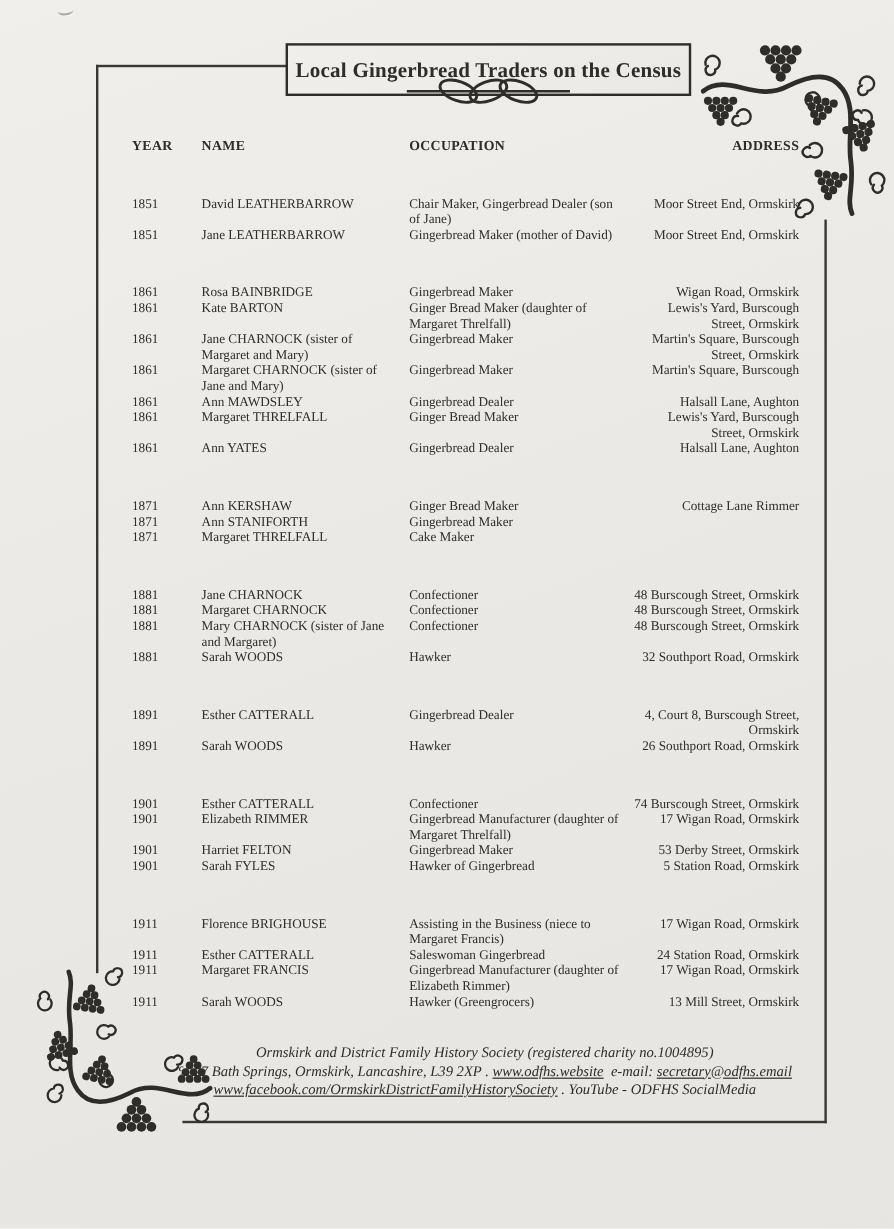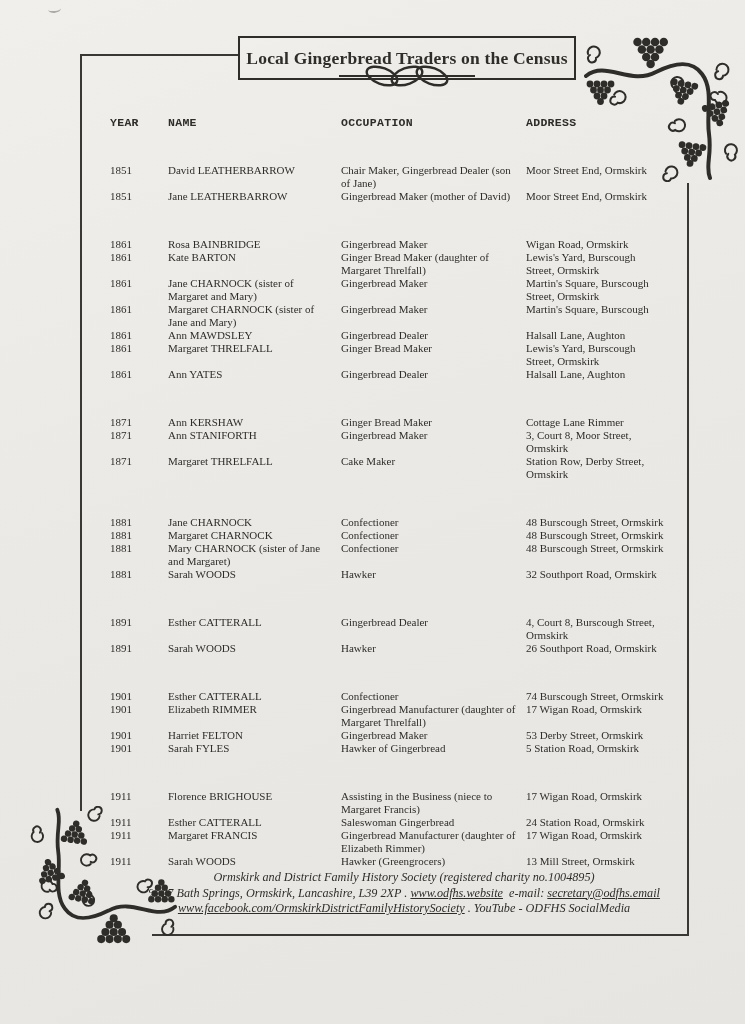--- a/index.html
+++ b/index.html
@@ -37,22 +37,22 @@
   .title-box span{font-size:17.5px;font-weight:bold;letter-spacing:.2px;}
   .knot{position:absolute;left:337px;top:62px;width:140px;height:28px;z-index:3;}
   
   .vine{position:absolute;}
   .vine-tr{left:584px;top:20px;width:160px;height:162px;}
   .vine-bl{left:22px;top:806px;width:158px;height:154px;transform:rotate(180deg);}
   
   .table{position:absolute;left:110px;top:116px;width:556px;font-size:11px;line-height:13px;}
   .row{display:grid;grid-template-columns:58px 173px 185px 140px;align-items:start;}
   .cell{padding-right:8px;}
-  .cell.address{padding-right:0;}
-  .row.header .cell{font-weight:bold;font-size:11.5px;letter-spacing:.3px;font-family:Liberation Mono, monospace;}
+  .cell.address{padding-right:0;text-align:right;}
+  .row.header .cell{font-weight:bold;font-size:11.5px;letter-spacing:.3px;}
   .group{margin-top:35px;}
   .group:first-of-type{margin-top:13px;}
   
   .footer{
     position:absolute;left:88px;top:870px;width:632px;
     text-align:center;font-size:12.2px;line-height:15.5px;z-index:2;font-style:italic;
   }
   .footer .u{text-decoration:underline;}
 </style>
 </head>
@@ -191,27 +191,25 @@
         <div class="row">
           <div class="cell year">1871</div>
           <div class="cell name">Ann KERSHAW</div>
           <div class="cell occupation">Ginger Bread Maker</div>
           <div class="cell address">Cottage Lane Rimmer</div>
         </div>
         <div class="row">
           <div class="cell year">1871</div>
           <div class="cell name">Ann STANIFORTH</div>
           <div class="cell occupation">Gingerbread Maker</div>
-          <div class="cell address">3, Court 8, Moor Street, Ormskirk</div>
         </div>
         <div class="row">
           <div class="cell year">1871</div>
           <div class="cell name">Margaret THRELFALL</div>
           <div class="cell occupation">Cake Maker</div>
-          <div class="cell address">Station Row, Derby Street, Ormskirk</div>
         </div>
       </div>
       <div class="group">
         <div class="row">
           <div class="cell year">1881</div>
           <div class="cell name">Jane CHARNOCK</div>
           <div class="cell occupation">Confectioner</div>
           <div class="cell address">48 Burscough Street, Ormskirk</div>
         </div>
         <div class="row">

